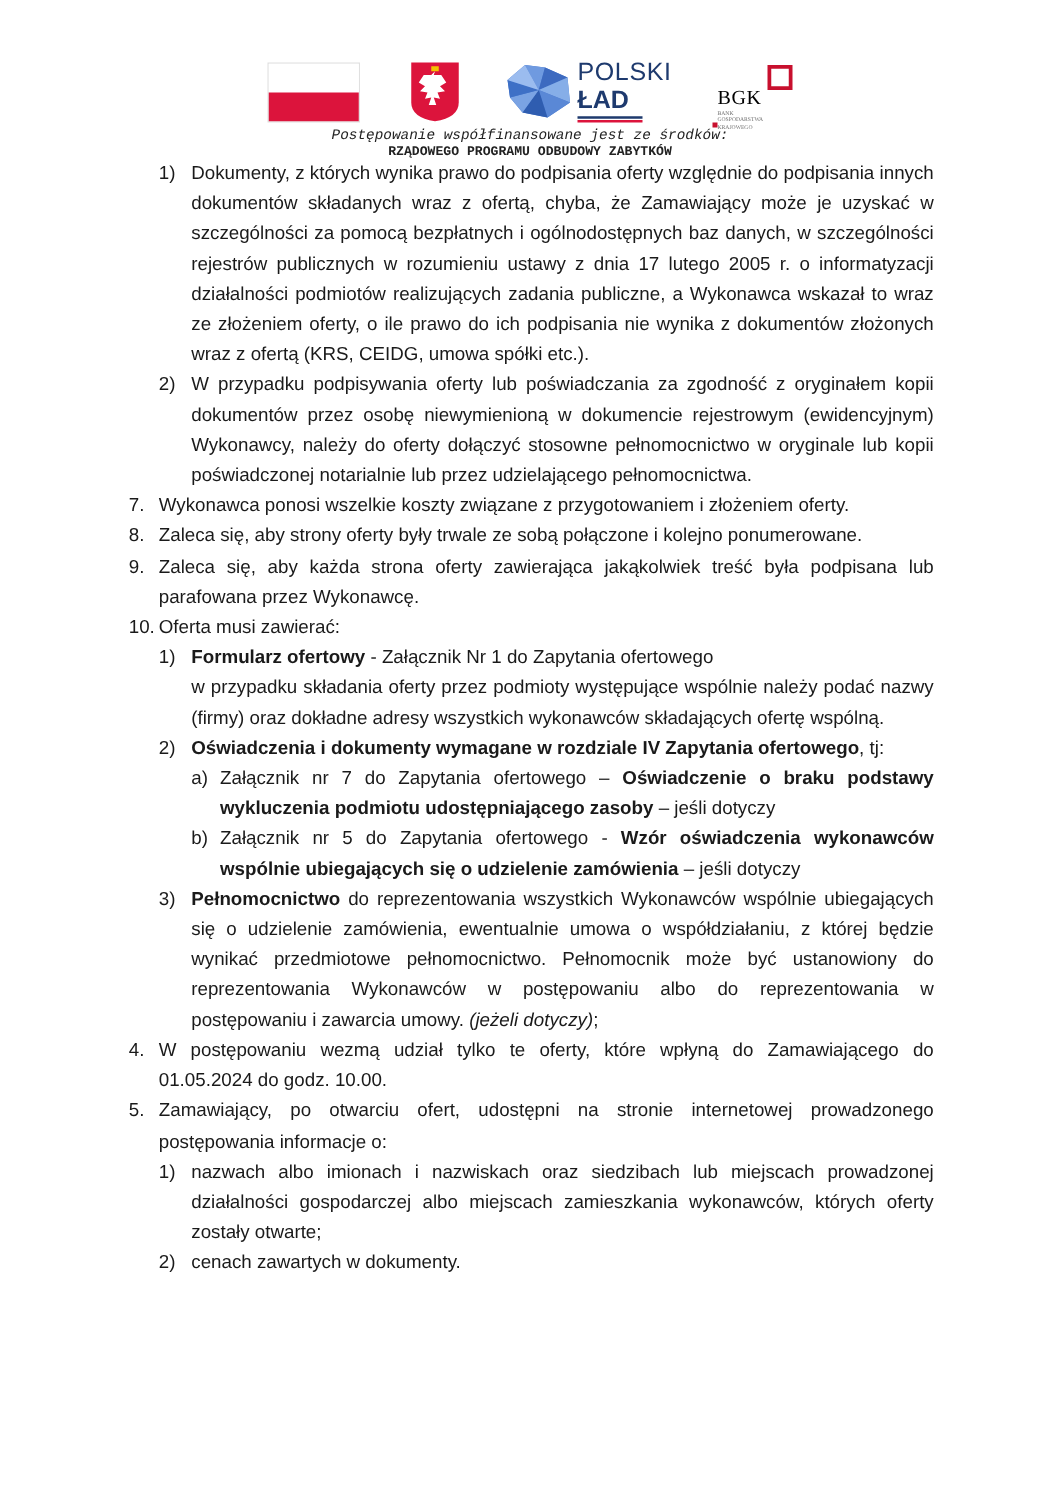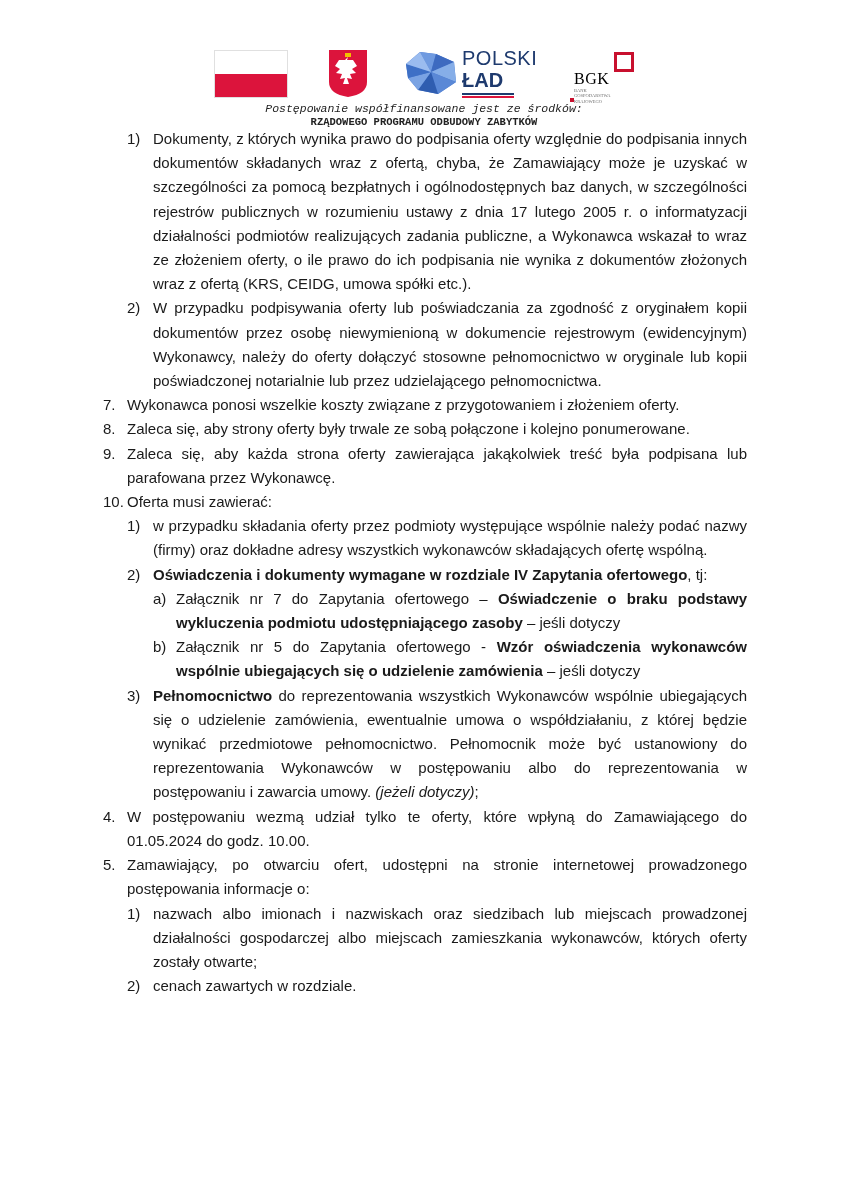--- a/index.html
+++ b/index.html
@@ -105,20 +105,21 @@
     <span class="num">9.</span>
     <div class="txt">Zaleca się, aby każda strona oferty zawierająca jakąkolwiek treść była podpisana lub parafowana przez Wykonawcę.</div>
   </div>
   <div class="row lvl1">
     <span class="num">10.</span>
     <div class="txt">Oferta musi zawierać:</div>
   </div>
 
   <div class="row lvl2">
     <span class="num">1)</span>
+    <div class="txt"><b>Formularz ofertowy</b><span> - Załącznik Nr 1 do Zapytania ofertowego</span></div>
     <div class="cont">w przypadku składania oferty przez podmioty występujące wspólnie należy podać nazwy (firmy) oraz dokładne adresy wszystkich wykonawców składających ofertę wspólną.</div>
   </div>
 
   <div class="row lvl2">
     <span class="num">2)</span>
     <div class="txt"><b>Oświadczenia i dokumenty wymagane w rozdziale IV Zapytania ofertowego</b><span>, tj:</span></div>
   </div>
 
   <div class="row lvl3">
     <span class="num">a)</span>
@@ -142,15 +143,15 @@
     <span class="num">5.</span>
     <div class="txt">Zamawiający, po otwarciu ofert, udostępni na stronie internetowej prowadzonego postępowania informacje o:</div>
   </div>
 
   <div class="row lvl2">
     <span class="num">1)</span>
     <div class="txt">nazwach albo imionach i nazwiskach oraz siedzibach lub miejscach prowadzonej działalności gospodarczej albo miejscach zamieszkania wykonawców, których oferty zostały otwarte;</div>
   </div>
   <div class="row lvl2">
     <span class="num">2)</span>
-    <div class="txt">cenach zawartych w rozdziale.</div>
+    <div class="txt">cenach zawartych w dokumenty.</div>
   </div>
 </div>
 
 </body></html>

